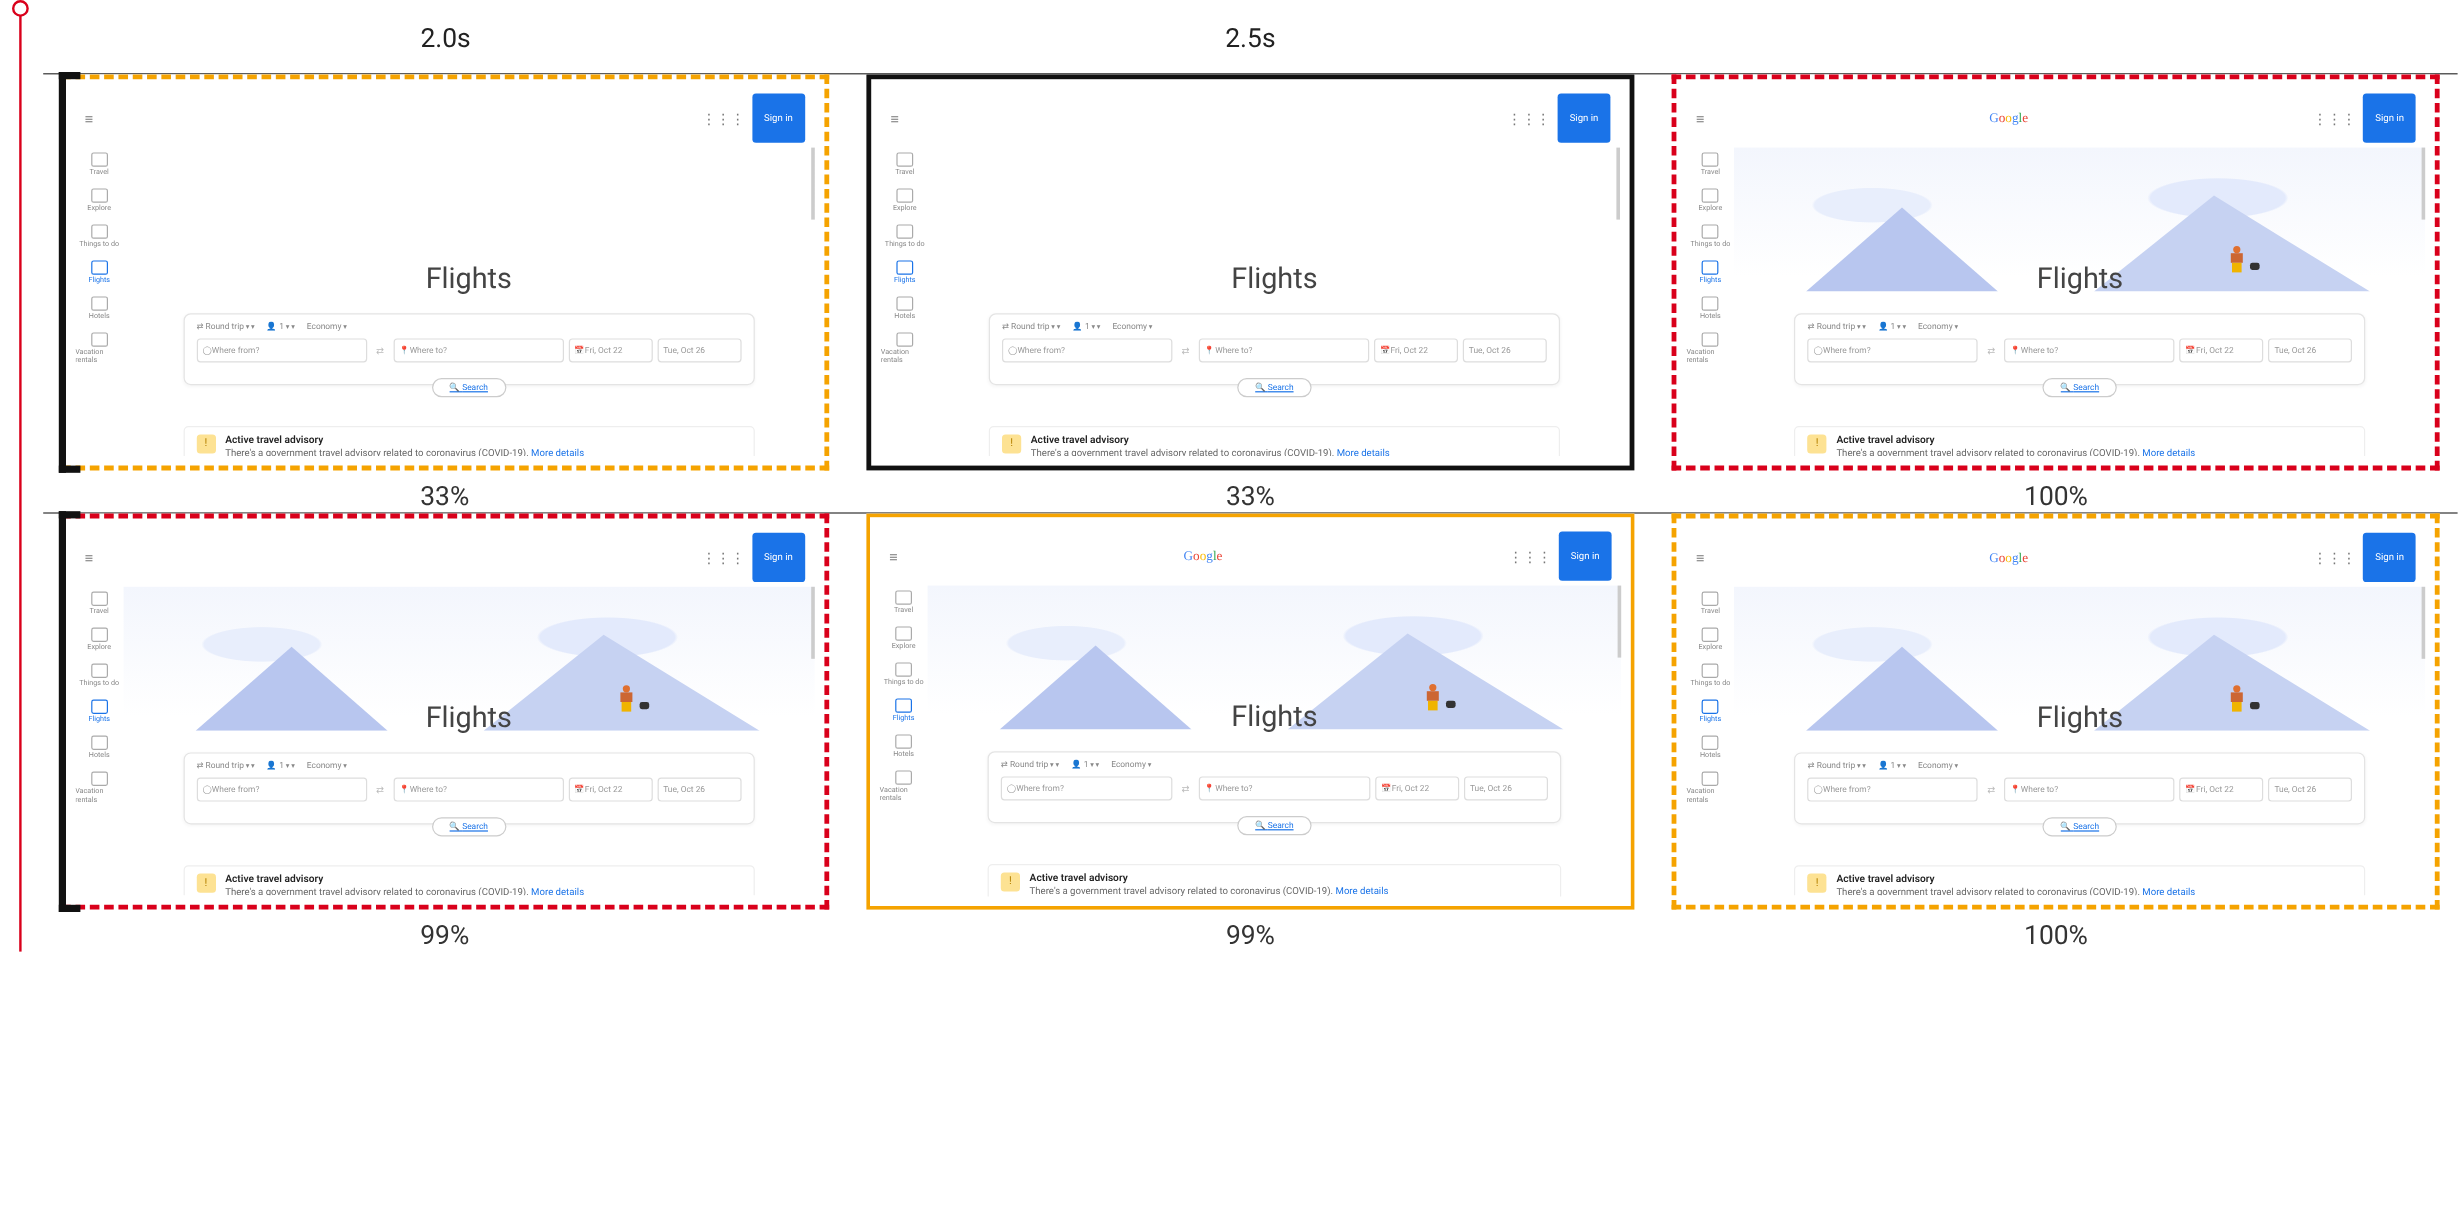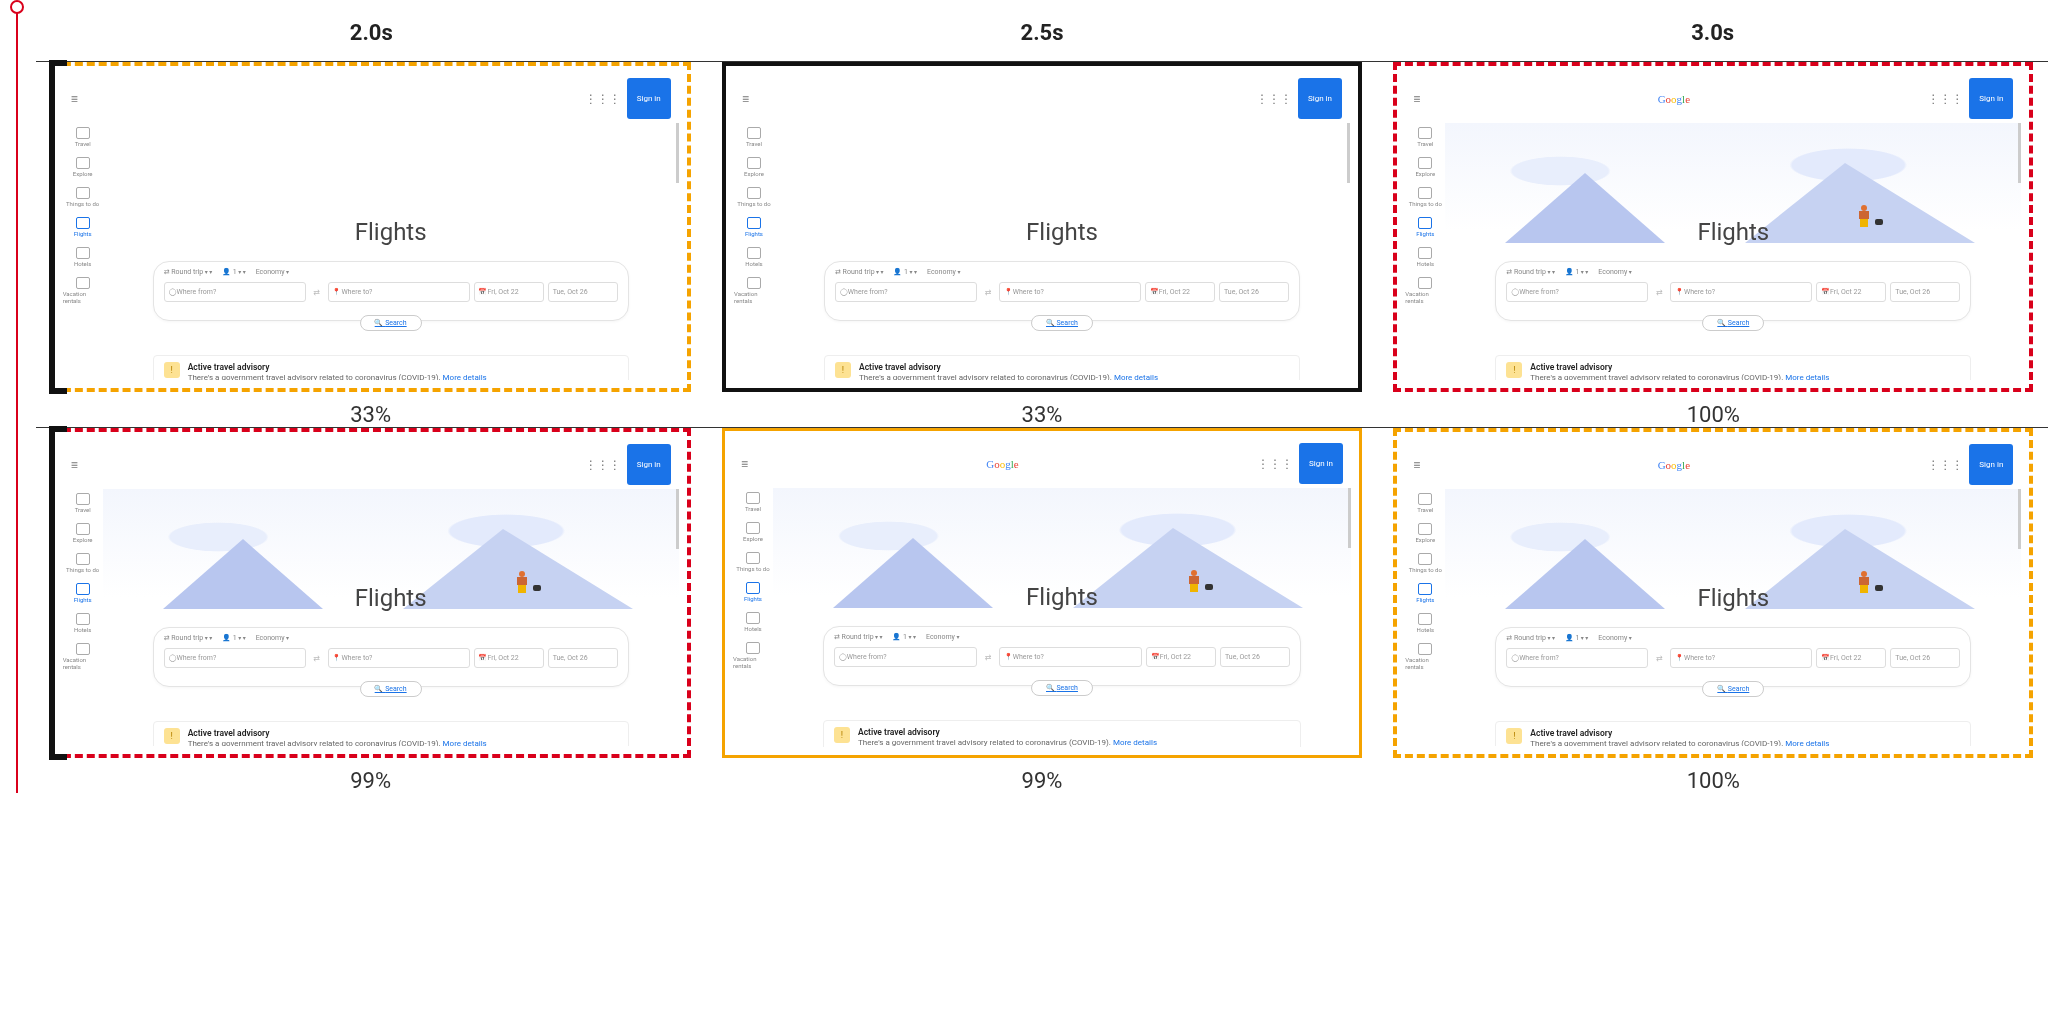--- a/index.html
+++ b/index.html
@@ -33,21 +33,21 @@
   width: 2px;
   background: #d9001b;
   z-index: 1;
 }
 .content { margin-left: 24px; }
 
 .time-header {
   display: grid;
   grid-template-columns: 1fr 1fr 1fr;
   text-align: center;
-  font-weight: 700;
+  font-weight: 400;
   font-size: 22px;
   padding: 20px 0 16px 0;
 }
 hr.sep {
   border: none;
   border-top: 1px solid #333;
   margin: 0;
 }
 
 .variant-title {
@@ -148,21 +148,21 @@
 .shot .hero .person .legs{width:8px;height:8px;background:#f0b400;margin:0 auto;}
 .shot .hero .dog{position:absolute; right:138px; bottom:18px; width:8px;height:6px;background:#333;border-radius:2px;}
 .shot .hero.blank{ background:#fff; }
 
 .shot .title{
   position:absolute; top:95px; left:0; right:0; text-align:center;
   font-size:24px; color:#444; font-weight:400;
 }
 .shot .card{
   position:absolute; top:138px; left:50px; right:50px;
-  border:1px solid #e4e4e4; border-radius:16px; background:#fff;
+  border:1px solid #e4e4e4; border-radius:6px; background:#fff;
   box-shadow:0 1px 3px rgba(0,0,0,.04);
   padding:6px 10px 18px 10px;
 }
 .shot .card .opts{ display:flex; gap:10px; font-size:7px; color:#888; padding-bottom:6px;}
 .shot .card .opts span::after{content:" ▾"; font-size:6px;}
 .shot .card .fields{ display:flex; gap:4px; }
 .shot .card .fld{
   flex:1; border:1px solid #ddd; border-radius:3px; height:20px;
   display:flex; align-items:center; padding:0 4px; font-size:7px; color:#999;
 }
@@ -196,21 +196,20 @@
 
 <div class="wrap">
   <div class="timeline-marker"></div>
   <div class="timeline-rule"></div>
 
   <div class="content">
 
     <div class="time-header">
       <div>2.0s</div>
       <div>2.5s</div>
-      <div>3.0s</div>
     </div>
     <hr class="sep">
 
     <div id="variants">
         <div class="row-grid">
           <div class="frame-cell">
             <div class="frame dashed-orange">
               <div class="edge-black-left"></div>
               <div class="edge-black-top"></div>
               <div class="edge-black-bot"></div>

